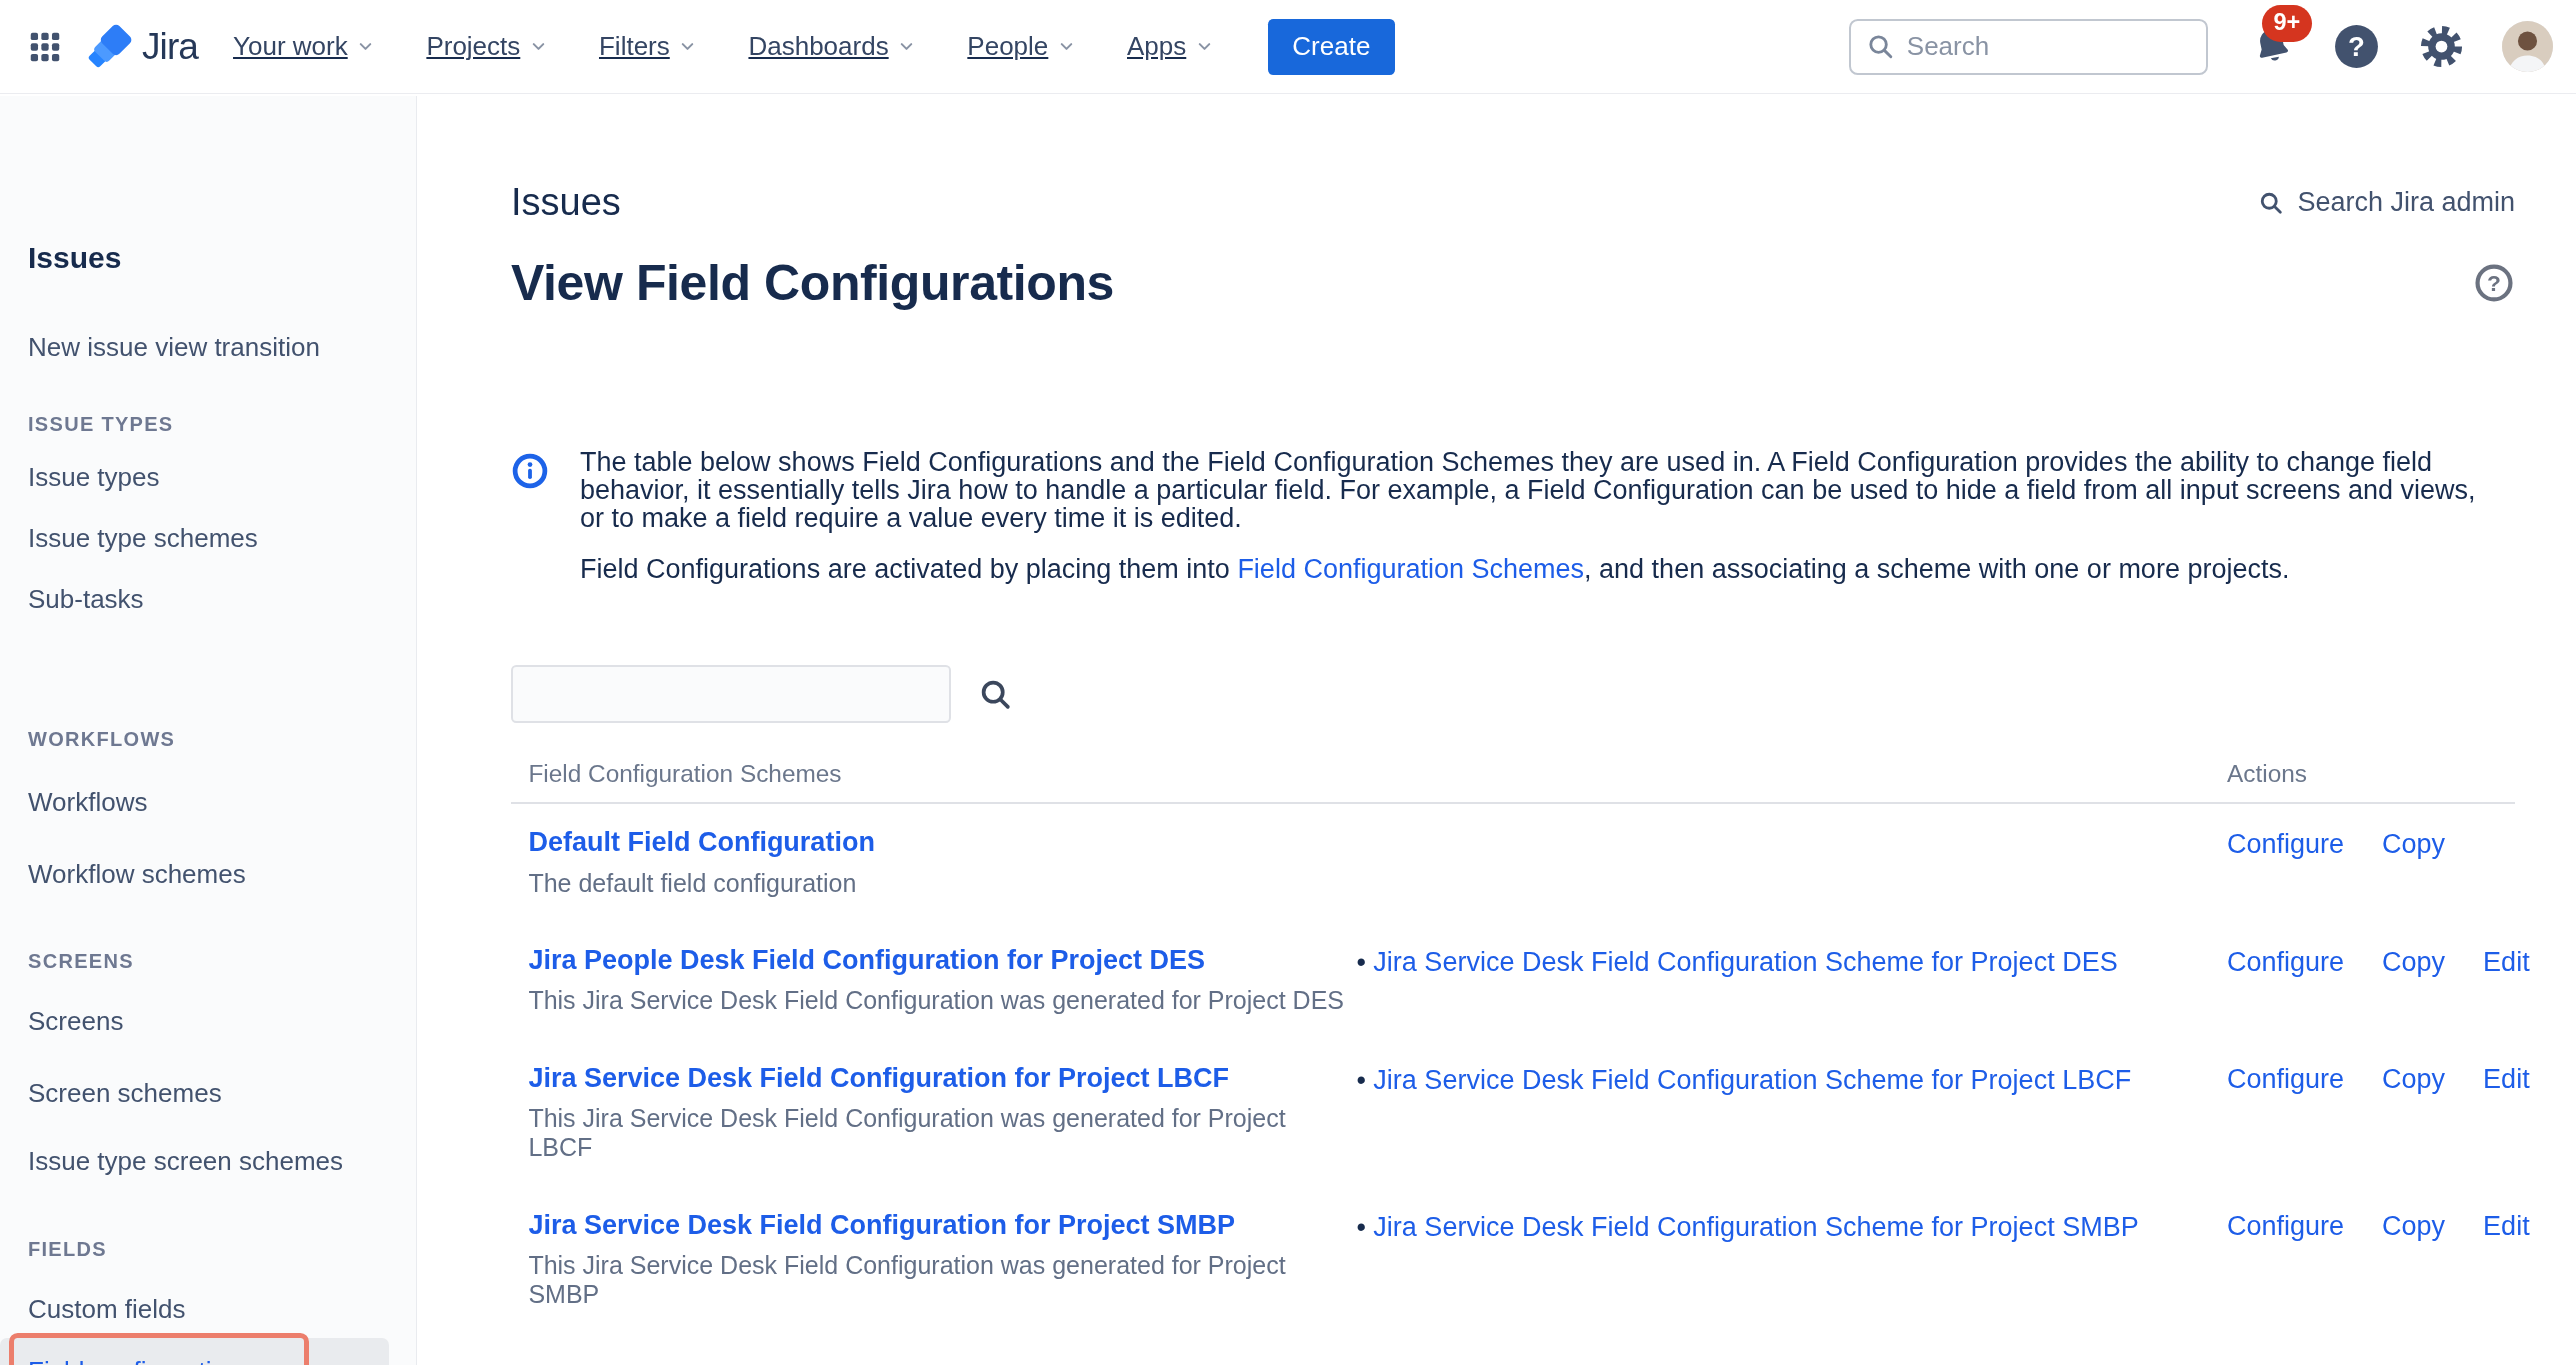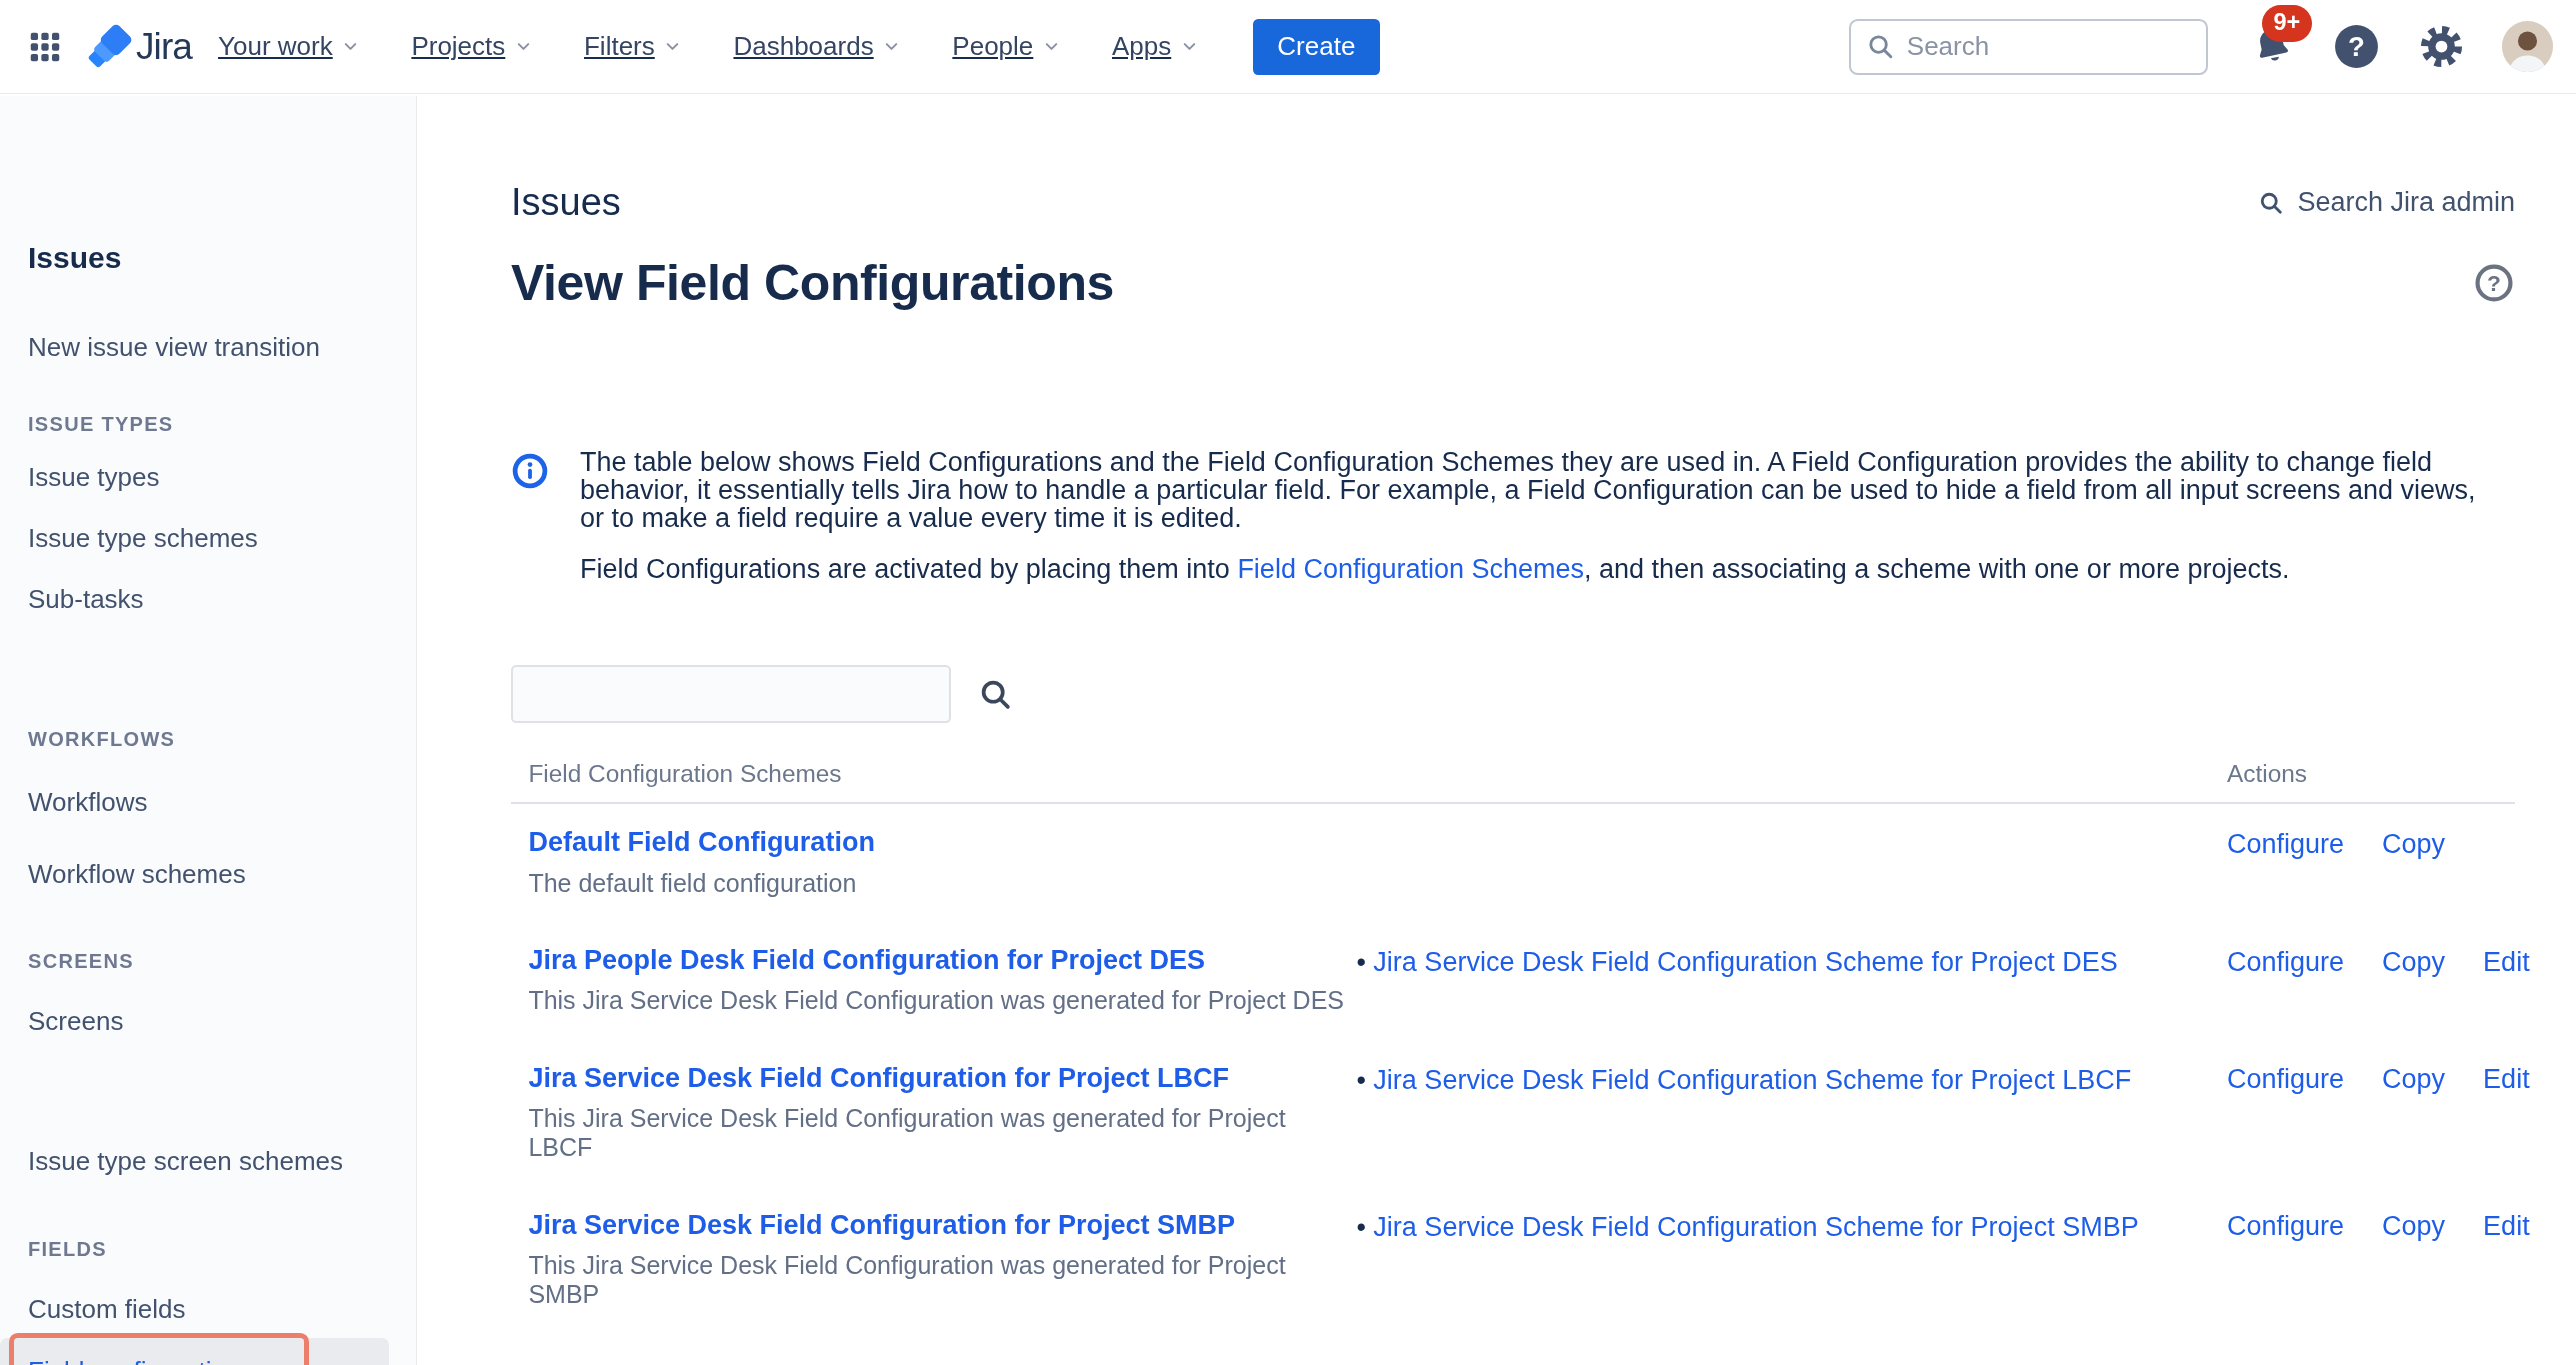--- a/index.html
+++ b/index.html
@@ -7,21 +7,21 @@
     font-family:"Liberation Sans","DejaVu Sans",sans-serif; color:#172B4D; }
 
   
   .topbar { position:absolute; top:0; left:0; width:2576px; height:94px;
     background:#fff; border-bottom:1.7px solid #EBECF0;
     display:flex; align-items:center; justify-content:space-between; padding:0 23px 0 26px; }
   .tb-left { display:flex; align-items:center; }
   .icon-btn { display:flex; align-items:center; justify-content:center; cursor:pointer;
     border:none; background:none; }
   .appgrid { margin-right:23px; }
-  .brand { display:flex; align-items:center; gap:4px; margin-right:26px; }
+  .brand { display:flex; align-items:center; gap:10px; margin-right:35px; }
   .brand-word { font-size:37px; font-weight:500; color:#253858; letter-spacing:-0.9px; }
   .nav { display:flex; align-items:center; gap:51px; margin-right:54px;text-decoration:underline; }
   .nav-item { display:flex; align-items:center; gap:8.7px; cursor:pointer;
     font-size:26px; font-weight:500; color:#344563; white-space:nowrap; }
   .create-btn { height:56px; padding:0 24.4px; background:#1868DB; color:#fff;
     font-size:26px; font-weight:500; border:none; border-radius:5.2px; cursor:pointer;
     font-family:inherit; }
   .tb-right { display:flex; align-items:center; gap:37px; }
   .tb-search { position:relative; width:359px; height:56px; }
   .tb-search input { width:100%; height:100%; border:2.6px solid #C1C7D0; border-radius:8.7px;
@@ -205,20 +205,21 @@
   <div class="sb-abs sb-item" style="top:362px">Issue types</div>
   <div class="sb-abs sb-item" style="top:484px">Sub-tasks</div>
   <div class="sb-abs sb-item" style="top:423px">Issue type schemes</div>
 
   <div class="sb-abs sb-head" style="top:631px">WORKFLOWS</div>
   <div class="sb-abs sb-item" style="top:687px">Workflows</div>
   <div class="sb-abs sb-item" style="top:759px">Workflow schemes</div>
 
   <div class="sb-abs sb-head" style="top:853px">SCREENS</div>
   <div class="sb-abs sb-item" style="top:906px">Screens</div>
+  <div class="sb-abs sb-item" style="top:978px">Screen schemes</div>
   <div class="sb-abs sb-item" style="top:1046px">Issue type screen schemes</div>
 
   <div class="sb-abs sb-head" style="top:1141px">FIELDS</div>
   <div class="sb-abs sb-item" style="top:1194px">Custom fields</div>
   <div class="sb-selected-pill">Field configurations</div>
   <div class="annotation"></div>
 
 </aside>
 
 <main class="content">

